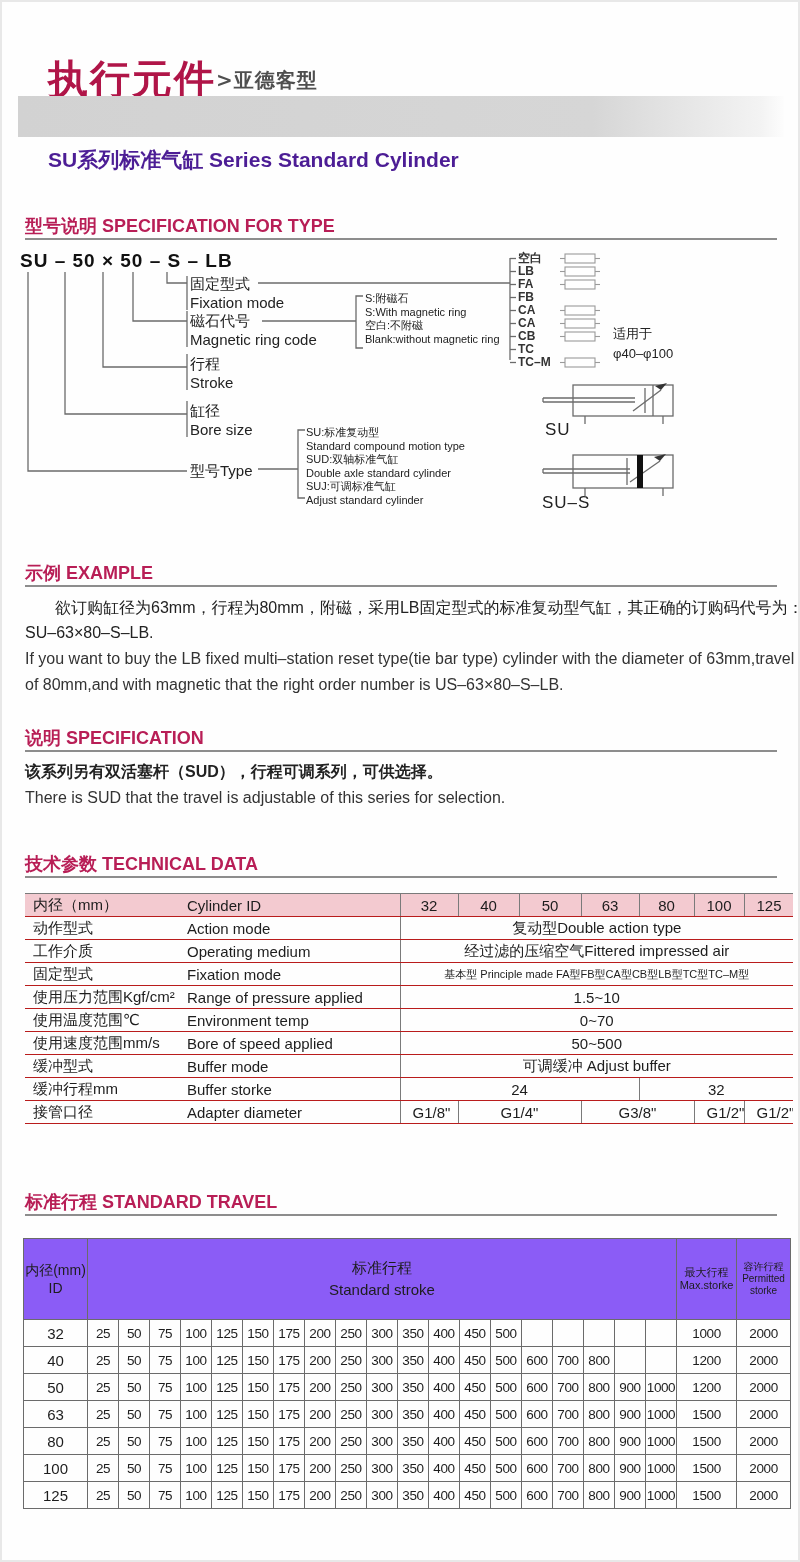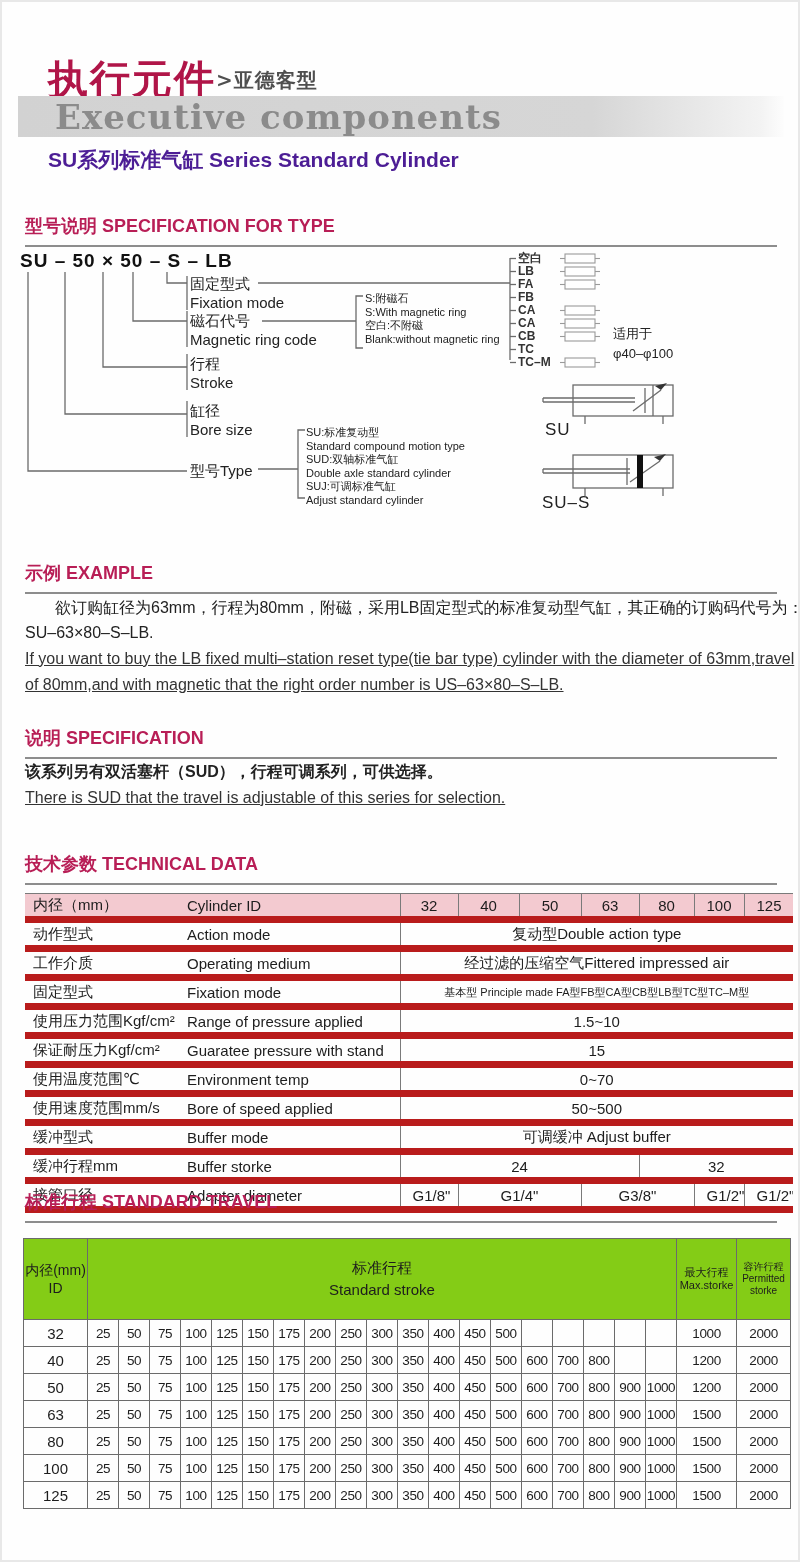--- a/index.html
+++ b/index.html
@@ -10,67 +10,66 @@
   .title-zh{position:absolute;left:48px;top:52px;font-family:"DejaVu Serif","Liberation Serif",serif;
             font-size:40px;font-weight:bold;color:#b01548;letter-spacing:2px;}
   .title-suffix{font-size:20px;color:#4f4f4f;letter-spacing:1px;vertical-align:6px;}
   .gray-band{position:absolute;left:18px;top:96px;width:766px;height:41px;
              background:linear-gradient(to right,#d2d2d2 0%,#d6d6d6 75%,#f3f3f3 97%,#fdfdfd 100%);}
   .title-en{position:absolute;left:55px;top:97px;font-family:"DejaVu Serif","Liberation Serif",serif;
             font-size:34px;font-weight:bold;color:#8b8b8b;letter-spacing:1px;}
   .subtitle{position:absolute;left:48px;top:146px;font-size:21px;font-weight:bold;color:#4c1d95;}
   
   .sec-head{position:absolute;left:25px;width:752px;font-size:18px;font-weight:bold;color:#b81e56;
-            padding-bottom:7px;border-bottom:2px solid #8d8d8d;}
+            border-bottom:2px solid #8d8d8d;}
   
   #diagram{position:absolute;left:15px;top:250px;width:775px;height:300px;}
   #diagram svg{position:absolute;left:0;top:0;}
   .model-code{position:absolute;left:5px;top:0px;font-size:19px;font-weight:bold;color:#111;letter-spacing:1px;}
   .dlabel{position:absolute;left:175px;line-height:19px;font-size:15px;color:#222;white-space:nowrap;}
   .dlist{position:absolute;font-size:11px;line-height:13.5px;color:#222;white-space:nowrap;}
   .fixlist{left:503px;top:2px;font-size:12px;line-height:13px;font-weight:bold;color:#333;}
   .maglist{left:350px;top:42px;}
   .typelist{left:291px;top:176px;}
   .applicable{position:absolute;left:598px;top:74px;font-size:13px;line-height:20px;color:#222;}
   .cyl-label{position:absolute;font-size:17px;color:#222;letter-spacing:1px;}
   
   .para{position:absolute;left:25px;font-size:16px;color:#222;white-space:nowrap;}
-  .para.en{font-size:16px;color:#333;text-decoration:underline;}
+  .para.en{font-size:16px;color:#333;}
   
   #tech-table{position:absolute;left:25px;top:893px;border-collapse:collapse;table-layout:fixed;
               width:768px;font-size:15px;color:#1d1d1d;}
-  #tech-table td{border-bottom:7px solid #b91c1c;height:22px;padding:0 12px;white-space:nowrap;
+  #tech-table td{border-bottom:1px solid #b91c1c;height:22px;padding:0 12px;white-space:nowrap;
                  overflow:hidden;text-align:center;}
   #tech-table td.lab-zh{text-align:left;padding-left:8px;}
   #tech-table td.lab-en{text-align:left;padding-left:4px;}
   #tech-table tr.hdr td{background:#f3cad0;border-top:1px solid #7a7a7a;}
   #tech-table td.vl{border-left:1px solid #7a7a7a;}
   #tech-table td.small{font-size:11px;}
   
   #travel-table{position:absolute;left:23px;top:1238px;border-collapse:collapse;table-layout:fixed;
                 width:767px;font-size:15px;color:#1d1d1d;}
   #travel-table td{border:1px solid #6b6b6b;text-align:center;padding:0;height:26px;overflow:hidden;}
-  #travel-table tr.hdr td{background:#84cc16;height:80px;}
+  #travel-table tr.hdr td{background:#8b5cf6;height:80px;}
   #travel-table td.stroke-cell{font-size:13.5px;letter-spacing:-0.4px;}
   #travel-table td.perm-hd{background:#dbd49a;}
   .hd2{line-height:18px;font-size:14px;}
   .hd-big{font-size:15px;line-height:22px;}
   .hd-small{font-size:11px;line-height:13px;}
   .hd-tiny{font-size:10px;line-height:12px;}
 </style>
 </head>
 <body>
 
 <div id="page">
 
   <div class="title-zh">
     <span>执行元件</span><span class="title-suffix">&gt;亚德客型</span>
   </div>
   <div class="gray-band"></div>
-  <div class="title-en">Executive components</div>
   <div class="subtitle">SU系列标准气缸  Series Standard Cylinder</div>
 
   <div class="sec-head" style="top:214px;">型号说明 SPECIFICATION FOR TYPE</div>
 
   <div id="diagram">
     <svg width="775" height="300" viewBox="0 0 775 300">
       <g stroke="#6b6b6b" stroke-width="1.3" fill="none">
 
         <polyline points="13,22 13,221 172,221"></polyline>
         <polyline points="50,22 50,164 172,164"></polyline>
@@ -273,25 +272,20 @@
           <td class="lab-zh">固定型式</td>
           <td class="lab-en">Fixation mode</td>
           <td colspan="7" class="vl small">基本型 Principle made FA型FB型CA型CB型LB型TC型TC–M型</td>
         </tr>
         <tr>
           <td class="lab-zh">使用压力范围Kgf/cm²</td>
           <td class="lab-en">Range of pressure applied</td>
           <td colspan="7" class="vl">1.5~10</td>
         </tr>
         <tr>
-          <td class="lab-zh">保证耐压力Kgf/cm²</td>
-          <td class="lab-en">Guaratee pressure with stand</td>
-          <td colspan="7" class="vl">15</td>
-        </tr>
-        <tr>
           <td class="lab-zh">使用温度范围℃</td>
           <td class="lab-en">Environment temp</td>
           <td colspan="7" class="vl">0~70</td>
         </tr>
         <tr>
           <td class="lab-zh">使用速度范围mm/s</td>
           <td class="lab-en">Bore of speed applied</td>
           <td colspan="7" class="vl">50~500</td>
         </tr>
         <tr>

